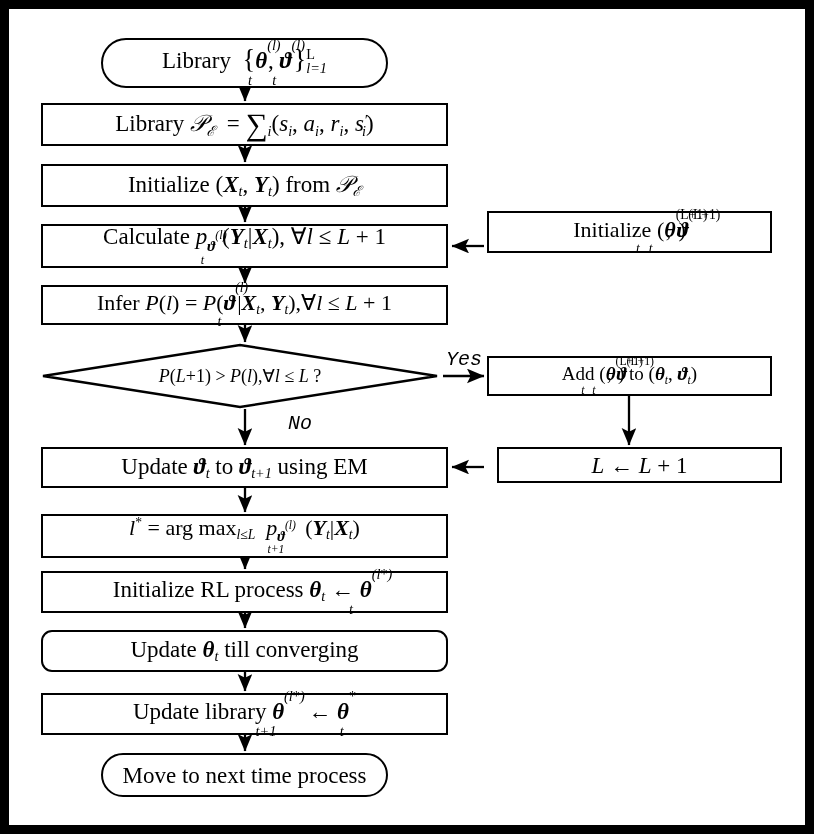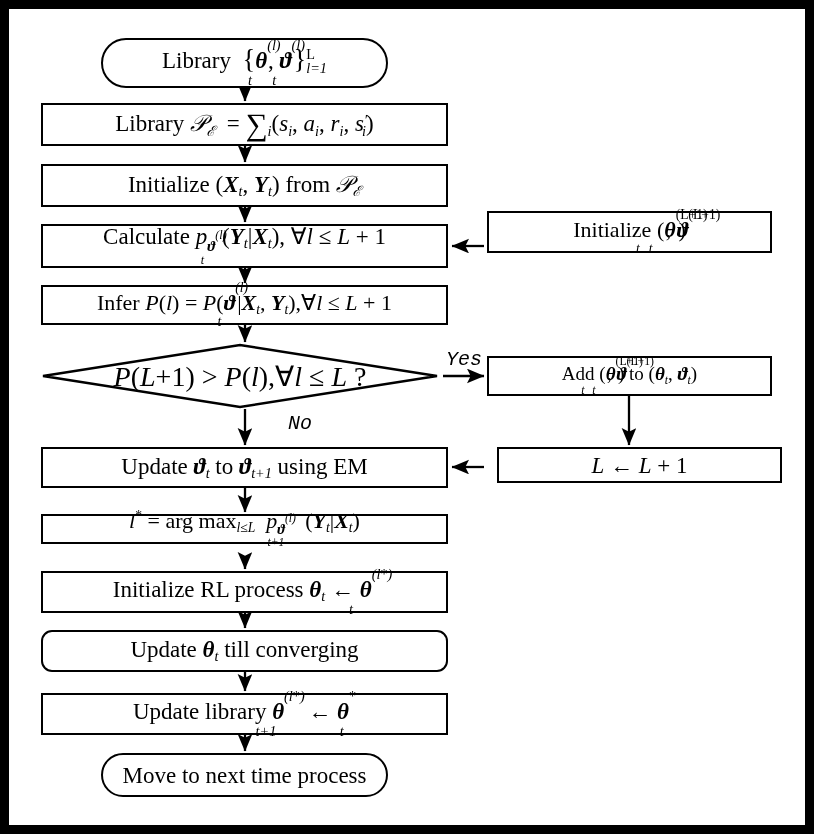--- a/index.html
+++ b/index.html
@@ -63,21 +63,21 @@
     overflow: visible;
   }
   .diamond-label {
     position: absolute;
     left: 0; top: 0;
     width: 100%;
     height: 100%;
     display: flex;
     align-items: center;
     justify-content: center;
-    font-size: 28px;
+    font-size: 18px;
     color: #000;
     white-space: nowrap;
   }
 
   .edge-label {
     position: absolute;
     font-style: italic;
     font-size: 20px;
     color: #000000;
     white-space: nowrap;
@@ -210,21 +210,21 @@
     <span class="mi">L</span><span class="up">&nbsp;←&nbsp;</span><span class="mi">L</span><span class="up">&nbsp;+ 1</span>
   </span>
 </div>
 
 <div class="node" style="left:41px; top:447px; width:407px; height:41px;">
   <span class="lbl">
     <span class="up">Update&nbsp;</span><span class="bsym">ϑ</span><span class="sub">t</span><span class="up">&nbsp;to&nbsp;</span><span class="bsym">ϑ</span><span class="sub">t+1</span><span class="up">&nbsp;using EM</span>
   </span>
 </div>
 
-<div class="node" style="left:41px; top:514px; width:407px; height:30px;">
+<div class="node" style="left:41px; top:514px; width:407px; height:44px;">
   <span class="lbl" style="font-size:22px;">
     <span class="mi">l</span><span class="supn">*</span><span class="up">&nbsp;= arg max</span><span class="sub">l≤L</span><span class="up">&nbsp;&nbsp;</span><span class="mi">p</span><span class="nested" style="font-size:0.66em; vertical-align:-0.45em;"><span class="bsym">ϑ</span><span class="nested"><span class="sup" style="font-size:0.8em">(<span class="mi">l</span>)</span><br style="line-height:0"><span class="sub" style="position:relative; left:-1.5em; font-size:0.8em;">t+1</span></span></span><span style="margin-left:0.15em"></span><span class="up">(</span><span class="bsym">Y</span><span class="sub">t</span><span class="up">|</span><span class="bsym">X</span><span class="sub">t</span><span class="up">)</span>
   </span>
 </div>
 
 <div class="node" style="left:41px; top:571px; width:407px; height:42px;">
   <span class="lbl">
     <span class="up">Initialize RL process&nbsp;</span><span class="bsym">θ</span><span class="sub">t</span><span class="up">&nbsp;←&nbsp;</span><span class="bsym">θ</span><span class="nested"><span class="sup">(<span class="mi">l</span><span style="font-style:normal">*</span>)</span><br style="line-height:0"><span class="sub" style="position:relative; left:-1.6em;">t</span></span><span style="margin-left:-0.7em"></span>
   </span>
 </div>

